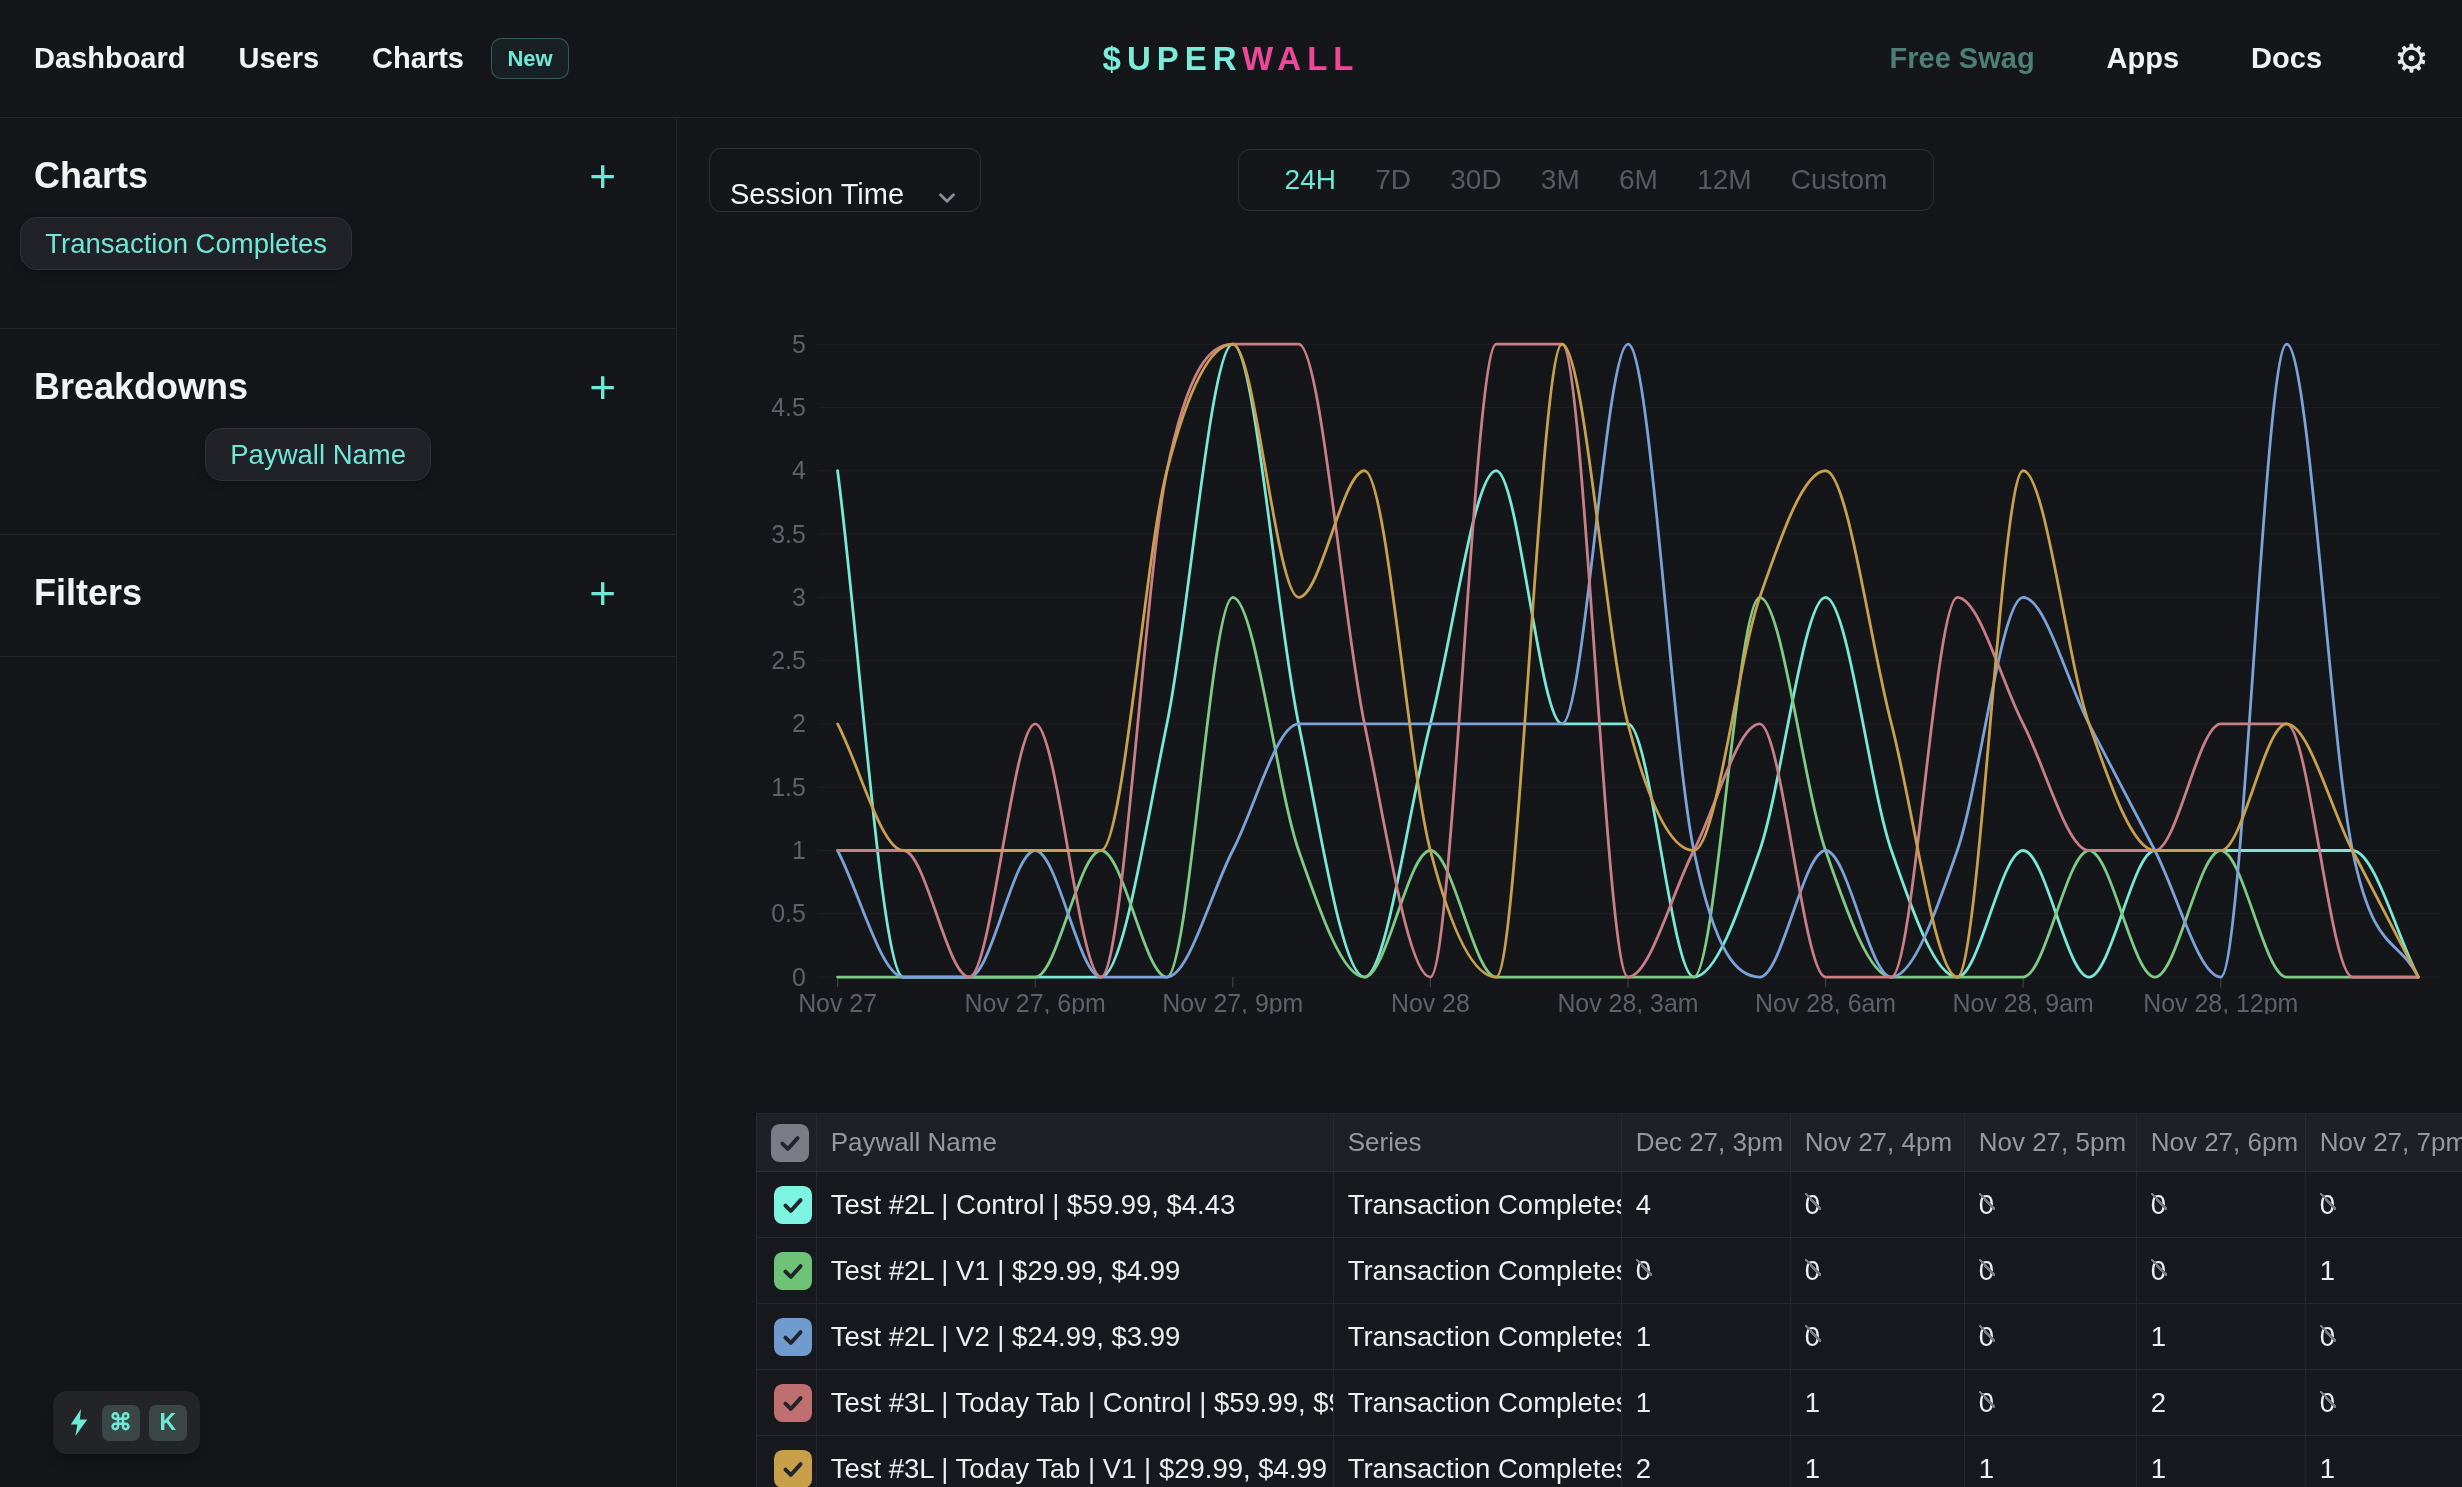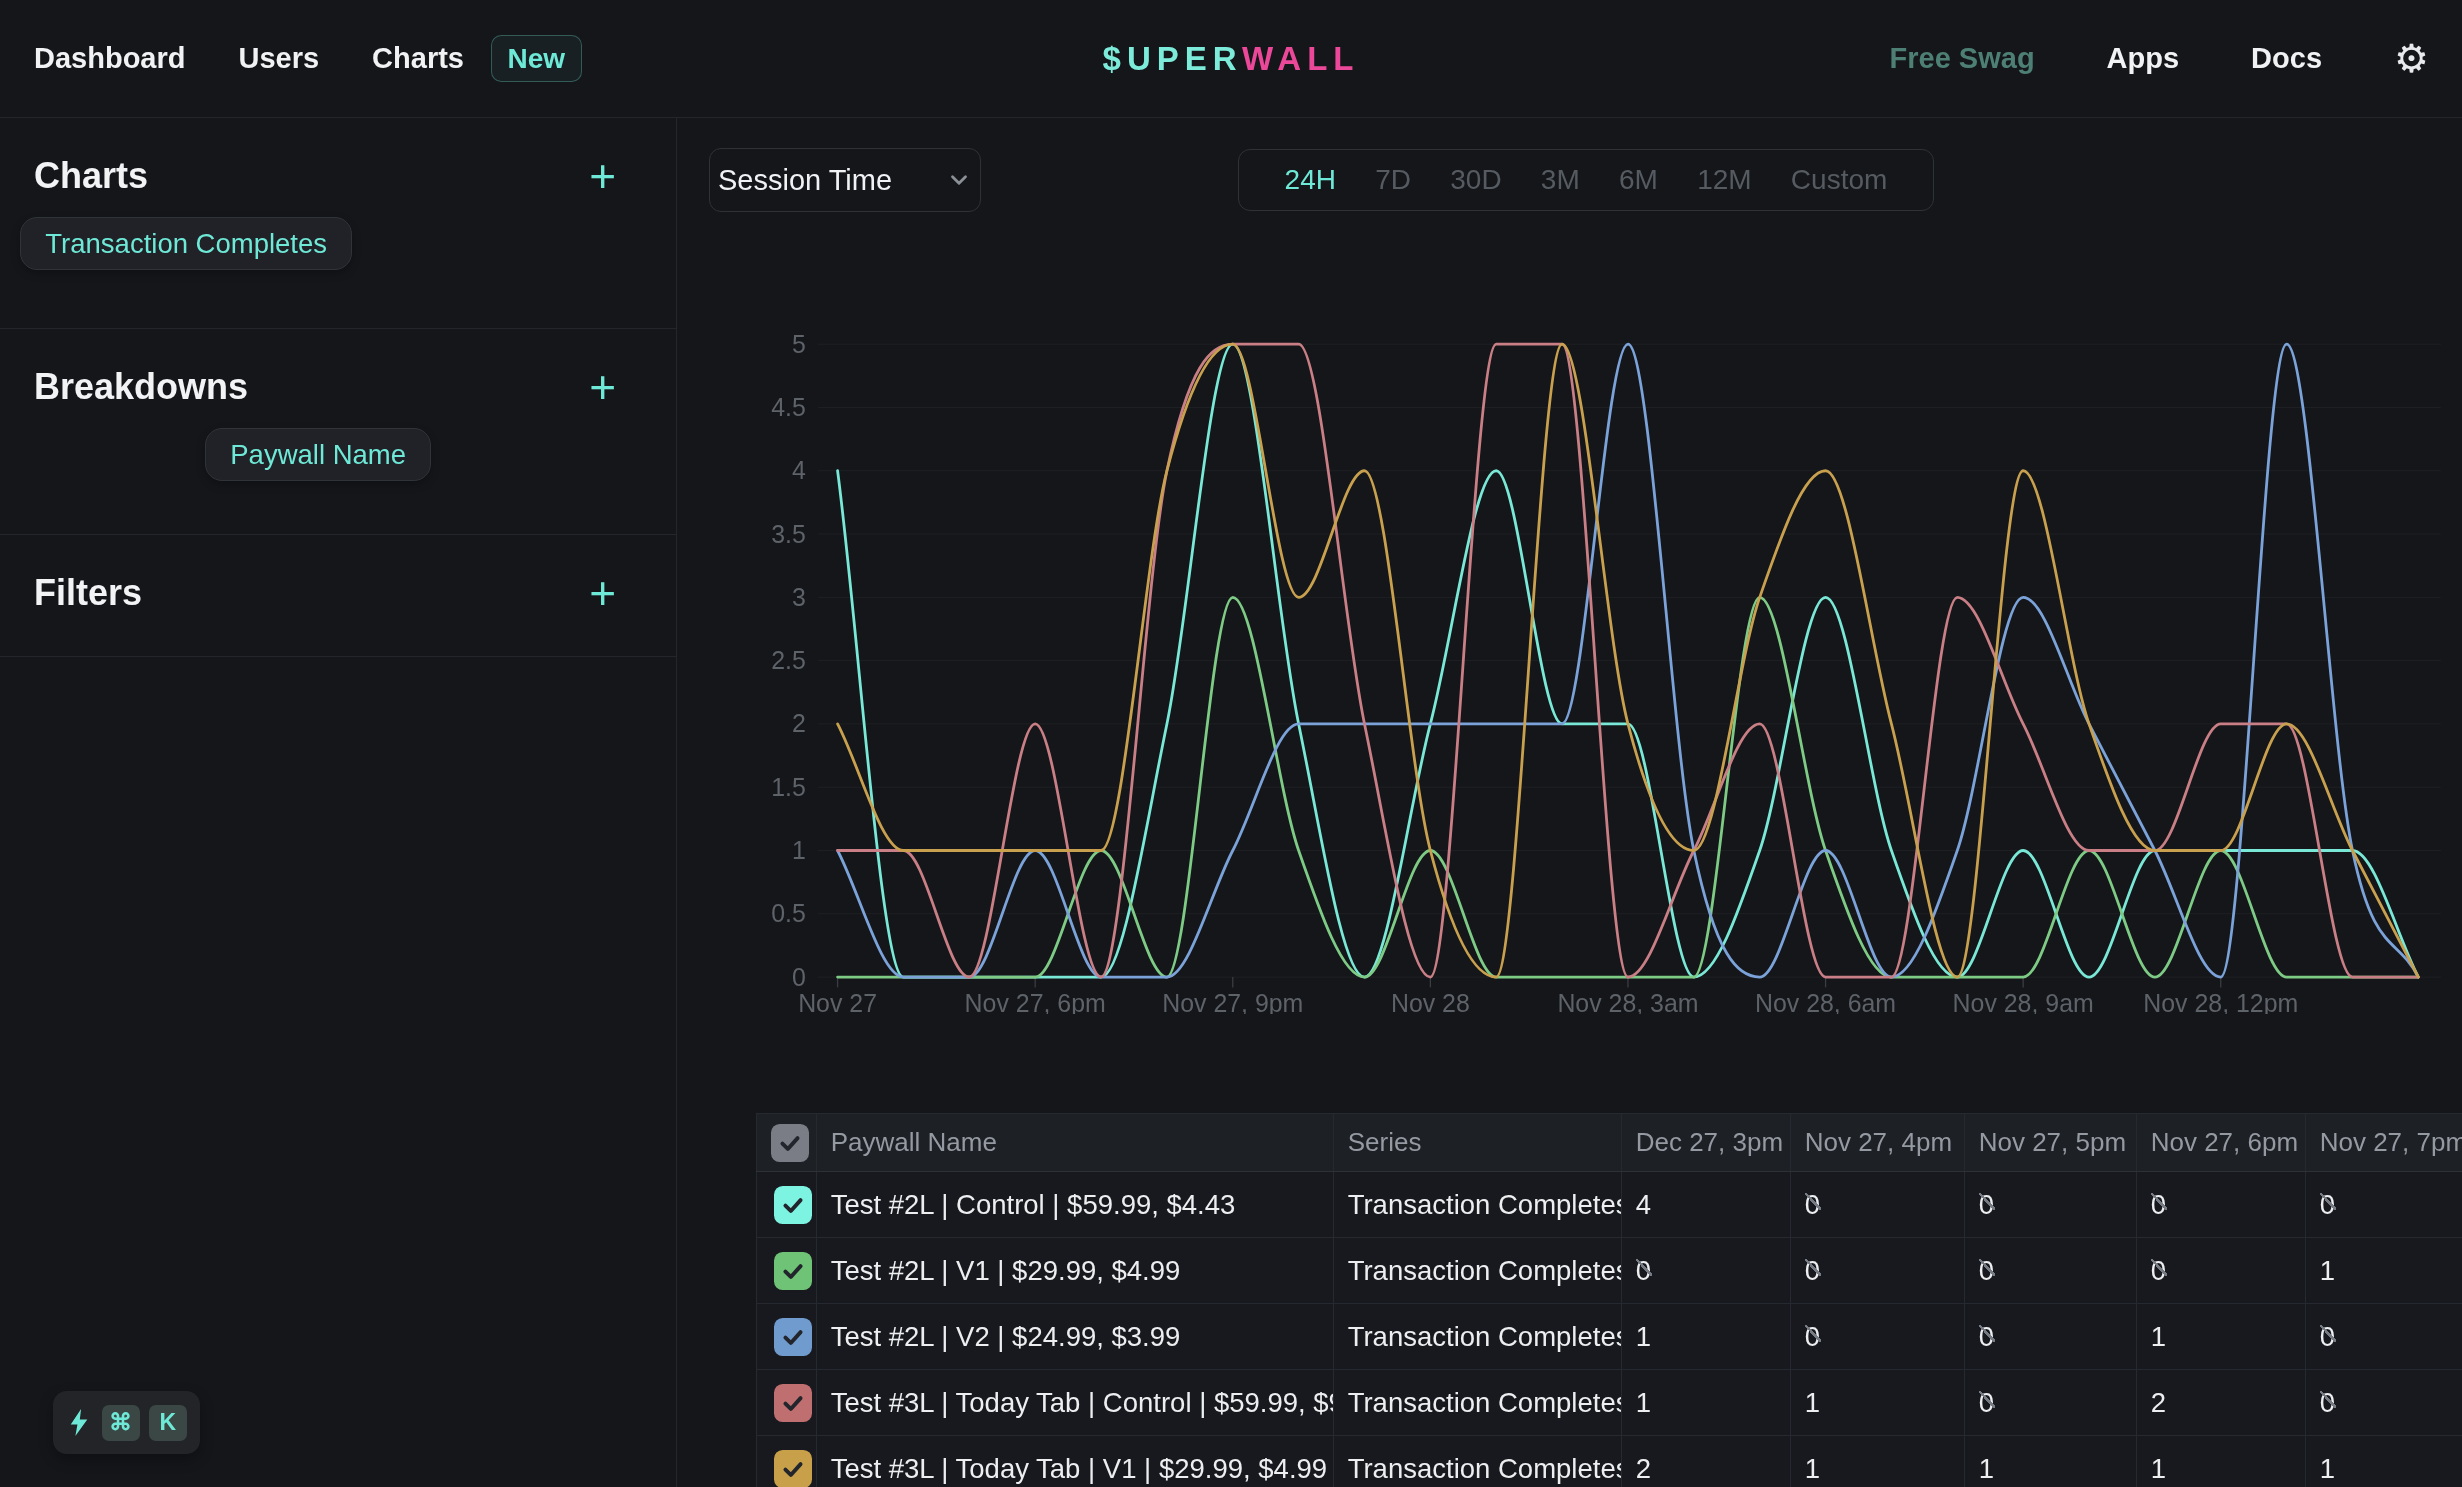--- a/index.html
+++ b/index.html
@@ -14,21 +14,21 @@
   
   .navbar {
     position:absolute; left:0; top:0; width:2462px; height:118px;
     border-bottom:0.9px solid #24262c;
     display:flex; align-items:center;
   }
   .nav-left { position:absolute; left:34px; display:flex; align-items:center; gap:53px; }
   .nav-item { font-size:29px; font-weight:700; color:#f0f2f4; cursor:pointer; }
   .nav-badge {
     margin-left:-26px;
-    font-size:28px; font-weight:700; color:#6fe9d7;
+    font-size:22px; font-weight:700; color:#6fe9d7;
     border:1.7px solid rgba(111,233,215,0.30); background:rgba(111,233,215,0.05);
     border-radius:10.3px; padding:6.9px 15.5px;
   }
   .logo { position:absolute; left:50%; transform:translateX(-50%);
     font-size:33px; font-weight:800; letter-spacing:6px; white-space:nowrap; }
   .logo .t { color:#7debd9; }
   .logo .w { color:#ec4899; }
   .nav-right { position:absolute; right:33px; display:flex; align-items:center; gap:72px; }
   .free-swag { color:#4d7f75; font-size:29px; font-weight:700; }
   .gear { font-size:39px; color:#e8eaed; line-height:1; cursor:pointer; }
@@ -54,22 +54,22 @@
     box-shadow:0 3.4px 8.6px rgba(0,0,0,0.25);
     cursor:pointer; white-space:nowrap;
   }
 
   
   .main { position:absolute; left:677px; top:118px; right:0; bottom:0; overflow:hidden; }
 
   .select-box {
     position:absolute; height:64px;
     border:1.7px solid #2e3136; border-radius:12px;
-    display:flex; align-items:center; justify-content:space-between;
-    padding:0 8px; cursor:pointer; background:transparent;
+    display:flex; align-items:flex-end; justify-content:space-between;
+    padding:0 20px; cursor:pointer; background:transparent;
   }
   .select-box .sel-label { font-size:29px; font-weight:500; color:#f0f2f4; }
   #metric-select { left:32px; top:30px; width:272px; }
   #granularity-select { left:1514px; top:30px; width:252px; }
 
   .range-group {
     position:absolute; left:561px; top:31px; width:696px; height:62px;
     border:1.7px solid #2e3136; border-radius:12px;
     display:flex; align-items:center; justify-content:space-around; padding:0 26px;
   }

